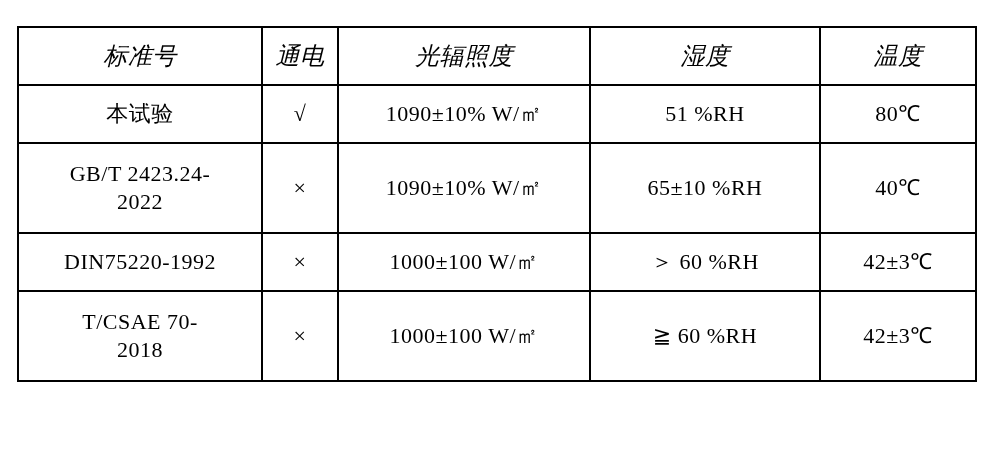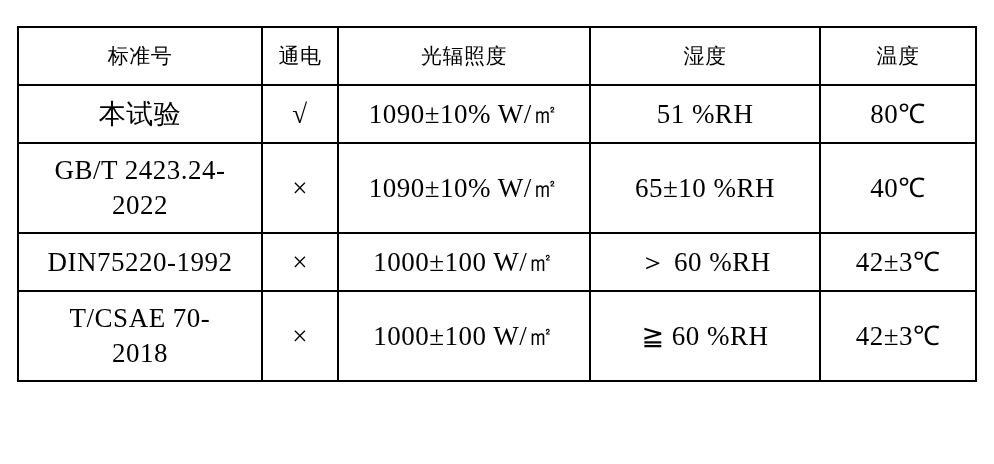--- a/index.html
+++ b/index.html
@@ -27,35 +27,36 @@
     width: 958px;
     border-collapse: collapse;
     table-layout: fixed;
     background: #ffffff;
   }
   table.spec-table td {
     border: 2px solid #000000;
     text-align: center;
     vertical-align: middle;
     font-family: "Liberation Serif", serif;
-    font-size: 27px;
+    font-size: 22px;
     line-height: 1.28;
     padding: 4px 2px;
     white-space: pre-line;
     letter-spacing: 0.5px;
   }
   col.c0 { width: 244px; }
   col.c1 { width: 76px; }
   col.c2 { width: 252px; }
   col.c3 { width: 230px; }
   col.c4 { width: 156px; }
 
   tr.header-row td {
     height: 48px;
-    font-size: 21px;
+    font-size: 24px;
+    font-style: italic;
   }
   tr.body-row td {
     height: 1px;
   }
   tr.r1 td { height: 48px; }
   tr.r2 td { height: 80px; }
   tr.r3 td { height: 80px; }
   tr.r4 td { height: 48px; margin-top: 48px; }
   tr.r5 td { height: 80px; }
 

